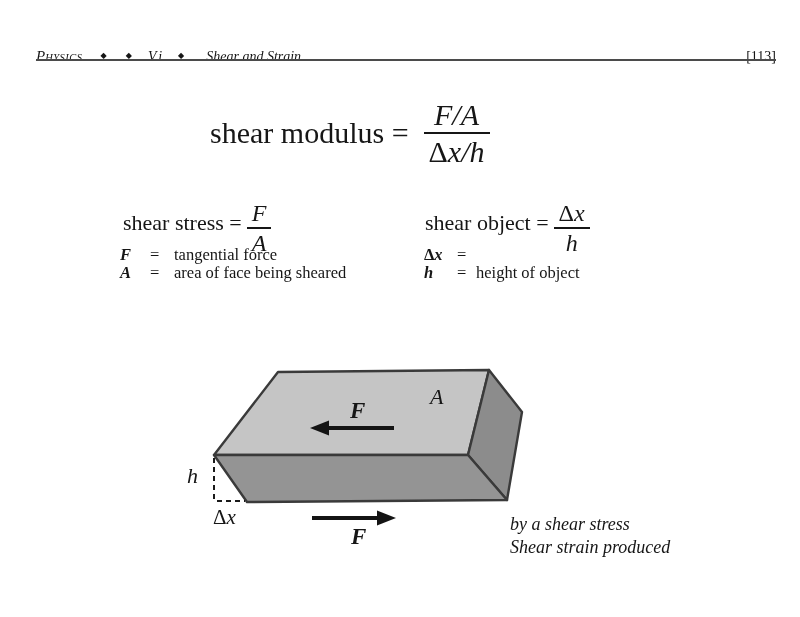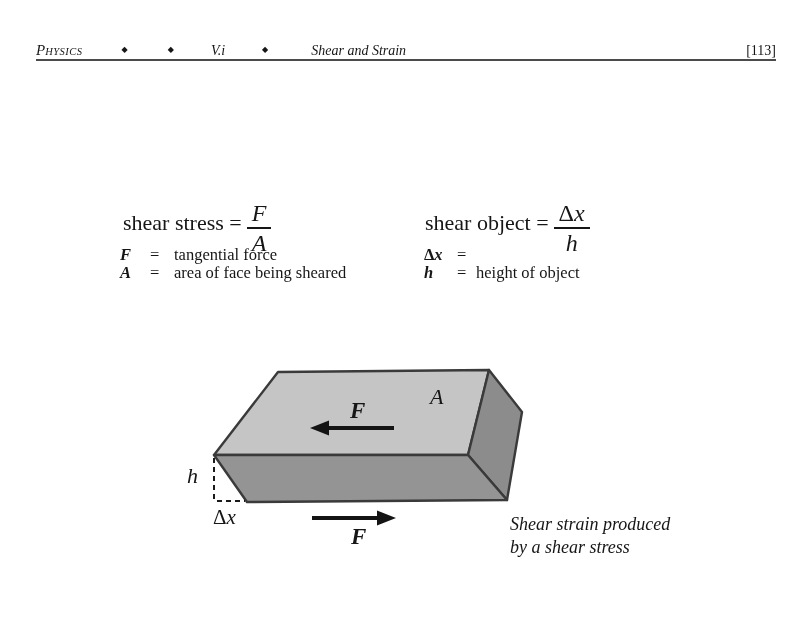--- a/index.html
+++ b/index.html
@@ -7,23 +7,23 @@
   body {
     background:#ffffff;
     font-family:"Liberation Serif","DejaVu Serif",serif;
     color:#161616;
     overflow:hidden;
   }
   .page { position:relative; width:800px; height:617px; background:#ffffff; }
 
   
   .header {
-    position:absolute; left:36px; right:24px; top:42px;
+    position:absolute; left:36px; right:24px; top:48px;
     display:flex; align-items:baseline;
-    font-style:italic; font-size:14px; white-space:nowrap;gap:21px;
+    font-style:italic; font-size:14px; white-space:nowrap;
   }
   .subject .initial { font-size:15px; }
   .subject .rest { font-size:10.5px; letter-spacing:.5px; }
   .bullet {
     font-style:normal; font-family:"DejaVu Sans",sans-serif;
     font-size:8px; position:relative; top:-3px;
   }
   .b1 { margin:0 14px 0 18px; }
   .b2 { margin:0 16px 0 5px; }
   .b3 { margin:0 22px 0 16px; }
@@ -83,20 +83,28 @@
     <span class="subject"><span class="initial">P</span><span class="rest">HYSICS</span></span>
     <span class="bullet b1">◆</span>
     <span class="bullet b2">◆</span>
     <span class="secnum">V.i</span>
     <span class="bullet b3">◆</span>
     <span class="sectitle">Shear and Strain</span>
     <span class="pagenum">[113]</span>
   </div>
   <div class="rule"></div>
 
+  <div class="formula-main">
+    <span>shear modulus =</span>
+    <span class="frac">
+      <span class="num it">F/A</span>
+      <span class="bar"></span>
+      <span class="den"><span class="up">Δ</span><span class="it">x/h</span></span>
+    </span>
+  </div>
 
   <div class="formula-sub" id="stress">
     <span>shear stress =</span>
     <span class="frac">
       <span class="num it">F</span>
       <span class="bar"></span>
       <span class="den it">A</span>
     </span>
   </div>
 
@@ -146,17 +154,17 @@
     <polygon points="396,518 377,510.5 377,525.5" fill="#141414"></polygon>
   </svg>
 
   <div class="dlabel it" style="left:430px; top:386px;">A</div>
   <div class="dlabel bi" style="left:350px; top:399px; font-size:23px;">F</div>
   <div class="dlabel bi" style="left:351px; top:525px; font-size:23px;">F</div>
   <div class="dlabel it" style="left:187px; top:465px;">h</div>
   <div class="dlabel" style="left:213px; top:507px; font-size:21px;"><span class="up">Δ</span><span class="it">x</span></div>
 
   <div class="caption">
+    <div>by a shear stress</div>
     <div>Shear strain produced</div>
-    <div>by a shear stress</div>
   </div>
 
 </div>
 
 </body></html>

